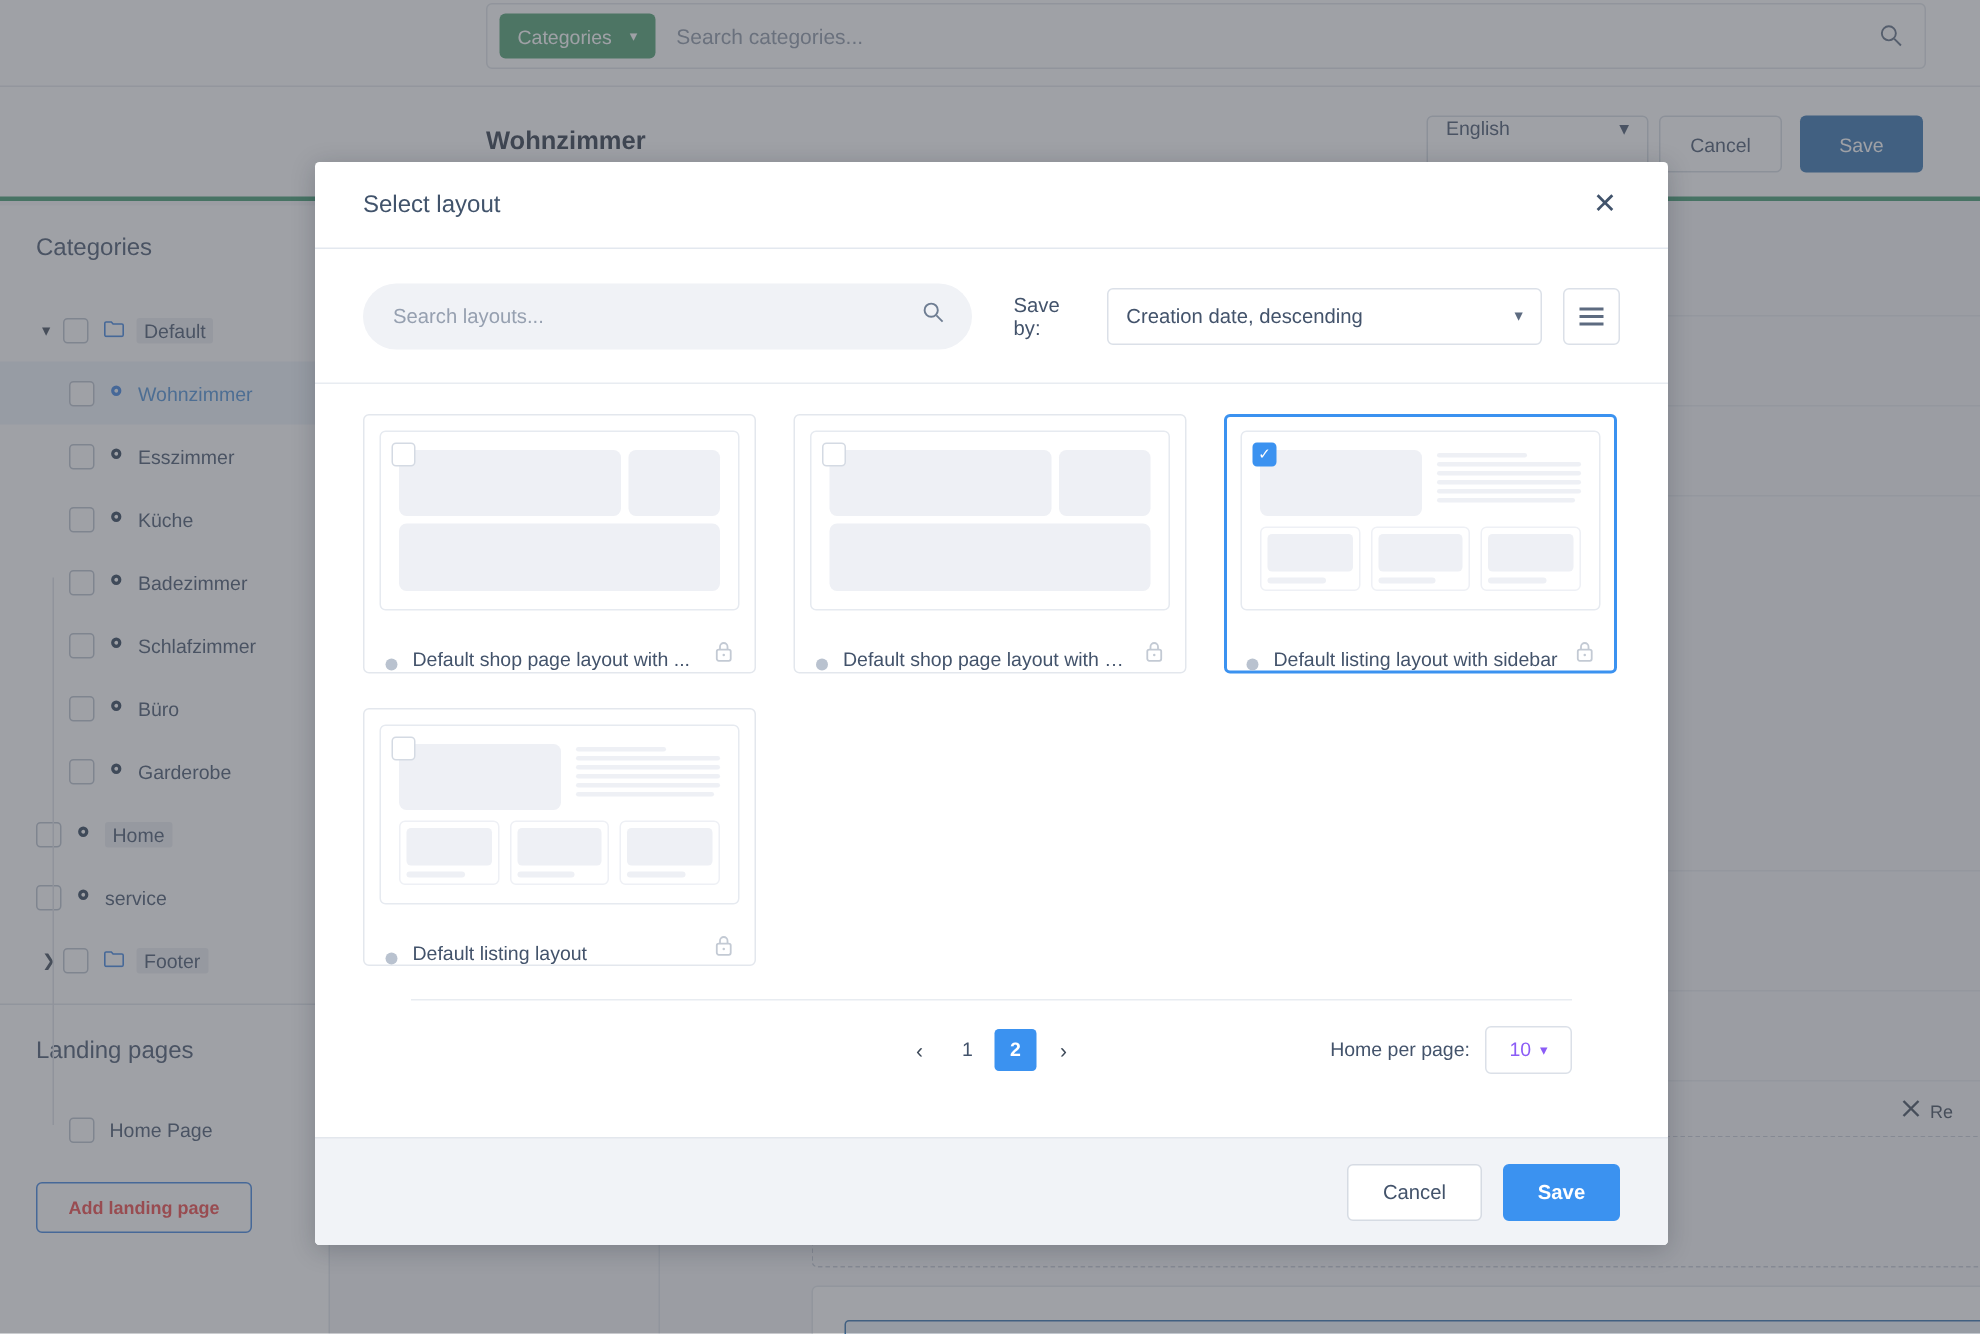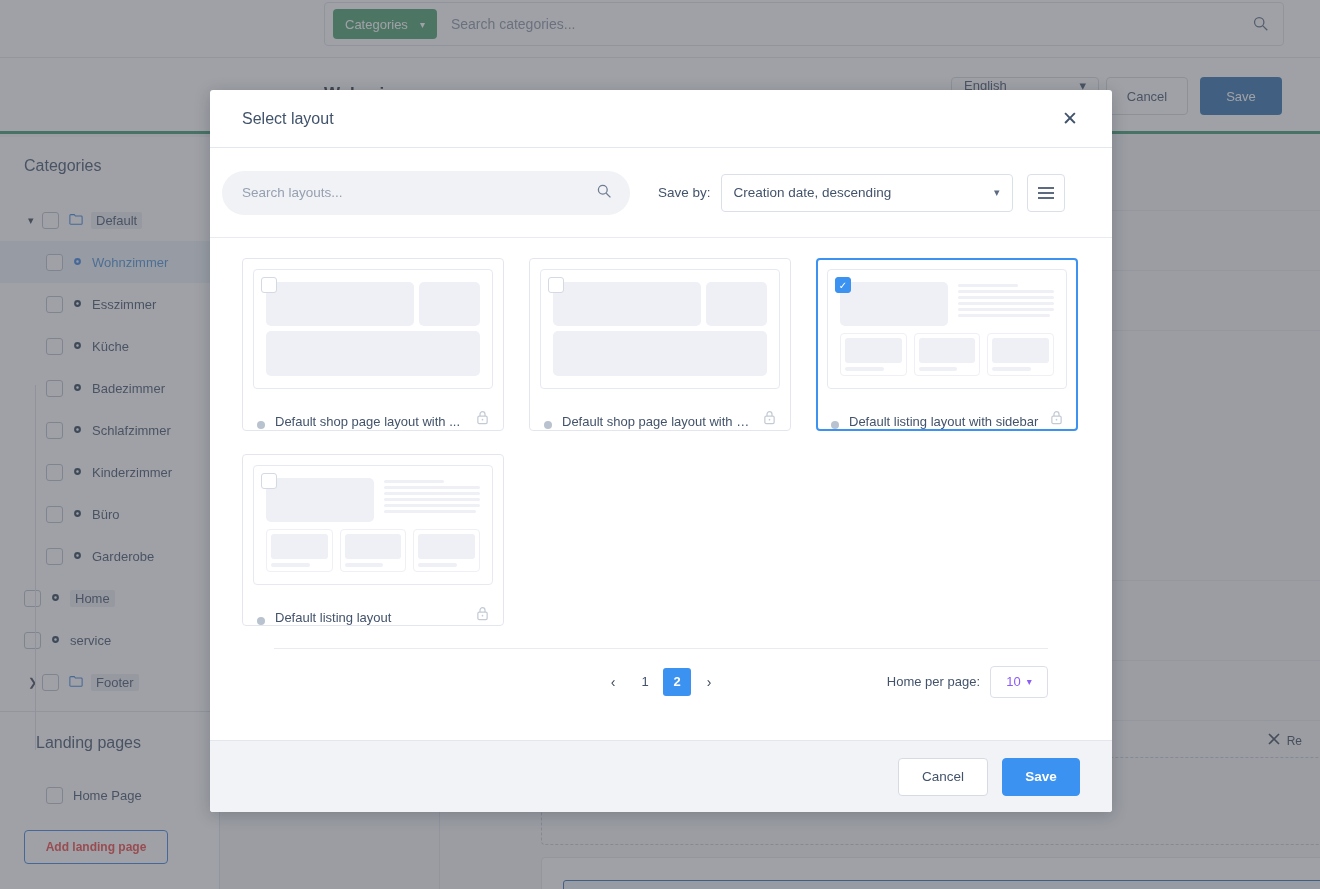--- a/index.html
+++ b/index.html
@@ -161,21 +161,21 @@
     width: 1px; height: 365px;
     background: #dde1e7;
   }
   .sidebar-sep {
     margin: 8px 0 0 0;
     height: 1px; background: #e1e4ea;
   }
   .landing-title {
     font-size: 16px;
     color: #43536b;
-    padding: 22px 0 0 36px;
+    padding: 22px 0 0 24px;
   }
   .landing-row {
     display: flex; align-items: center;
     height: 42px; padding-left: 46px;
     font-size: 13px; color: #43536b;
     margin-top: 22px;
   }
   .add-landing {
     margin: 14px 0 0 24px;
     width: 144px; height: 34px;
@@ -232,21 +232,21 @@
 
   
   #overlay {
     position: absolute; inset: 0;
     background: rgba(80,84,92,0.55);
   }
 
   
   #modal {
     position: absolute;
-    left: 210px; top: 90px;
+    left: 210px; top: 108px;
     width: 902px; height: 722px;
     background: #fff;
     border-radius: 3px;
     box-shadow: 0 3px 16px rgba(20,28,40,0.22);
     display: flex;
     flex-direction: column;
     overflow: hidden;
   }
   .modal-header {
     height: 58px;
@@ -267,21 +267,21 @@
     line-height: 1;
     cursor: pointer;
     padding: 2px 4px;
   }
   .modal-toolbar {
     height: 90px;
     flex: 0 0 auto;
     border-bottom: 1px solid #e8ecf1;
     display: flex;
     align-items: center;
-    padding: 0 12px;
+    padding: 0 32px;
     gap: 0;
   }
   .search-pill {
     width: 408px; height: 44px;
     background: #f0f2f6;
     border-radius: 22px;
     display: flex;
     align-items: center;
     padding: 0 18px;
     position: relative;
@@ -560,27 +560,20 @@
               <circle cx="5" cy="5" r="2.6"></circle>
             </svg></span>
           <span class="tree-label">Badezimmer</span>
         </div>
         <div class="tree-row child">
           <span class="cbox"></span>
           <span class="dot-icon"><svg width="9" height="9" viewBox="0 0 10 10" fill="none" stroke="currentColor" stroke-width="2.4">
               <circle cx="5" cy="5" r="2.6"></circle>
             </svg></span>
           <span class="tree-label">Schlafzimmer</span>
-        </div>
-        <div class="tree-row child">
-          <span class="cbox"></span>
-          <span class="dot-icon"><svg width="9" height="9" viewBox="0 0 10 10" fill="none" stroke="currentColor" stroke-width="2.4">
-              <circle cx="5" cy="5" r="2.6"></circle>
-            </svg></span>
-          <span class="tree-label">Kinderzimmer</span>
         </div>
         <div class="tree-row child">
           <span class="cbox"></span>
           <span class="dot-icon"><svg width="9" height="9" viewBox="0 0 10 10" fill="none" stroke="currentColor" stroke-width="2.4">
               <circle cx="5" cy="5" r="2.6"></circle>
             </svg></span>
           <span class="tree-label">Büro</span>
         </div>
         <div class="tree-row child">
           <span class="cbox"></span>

